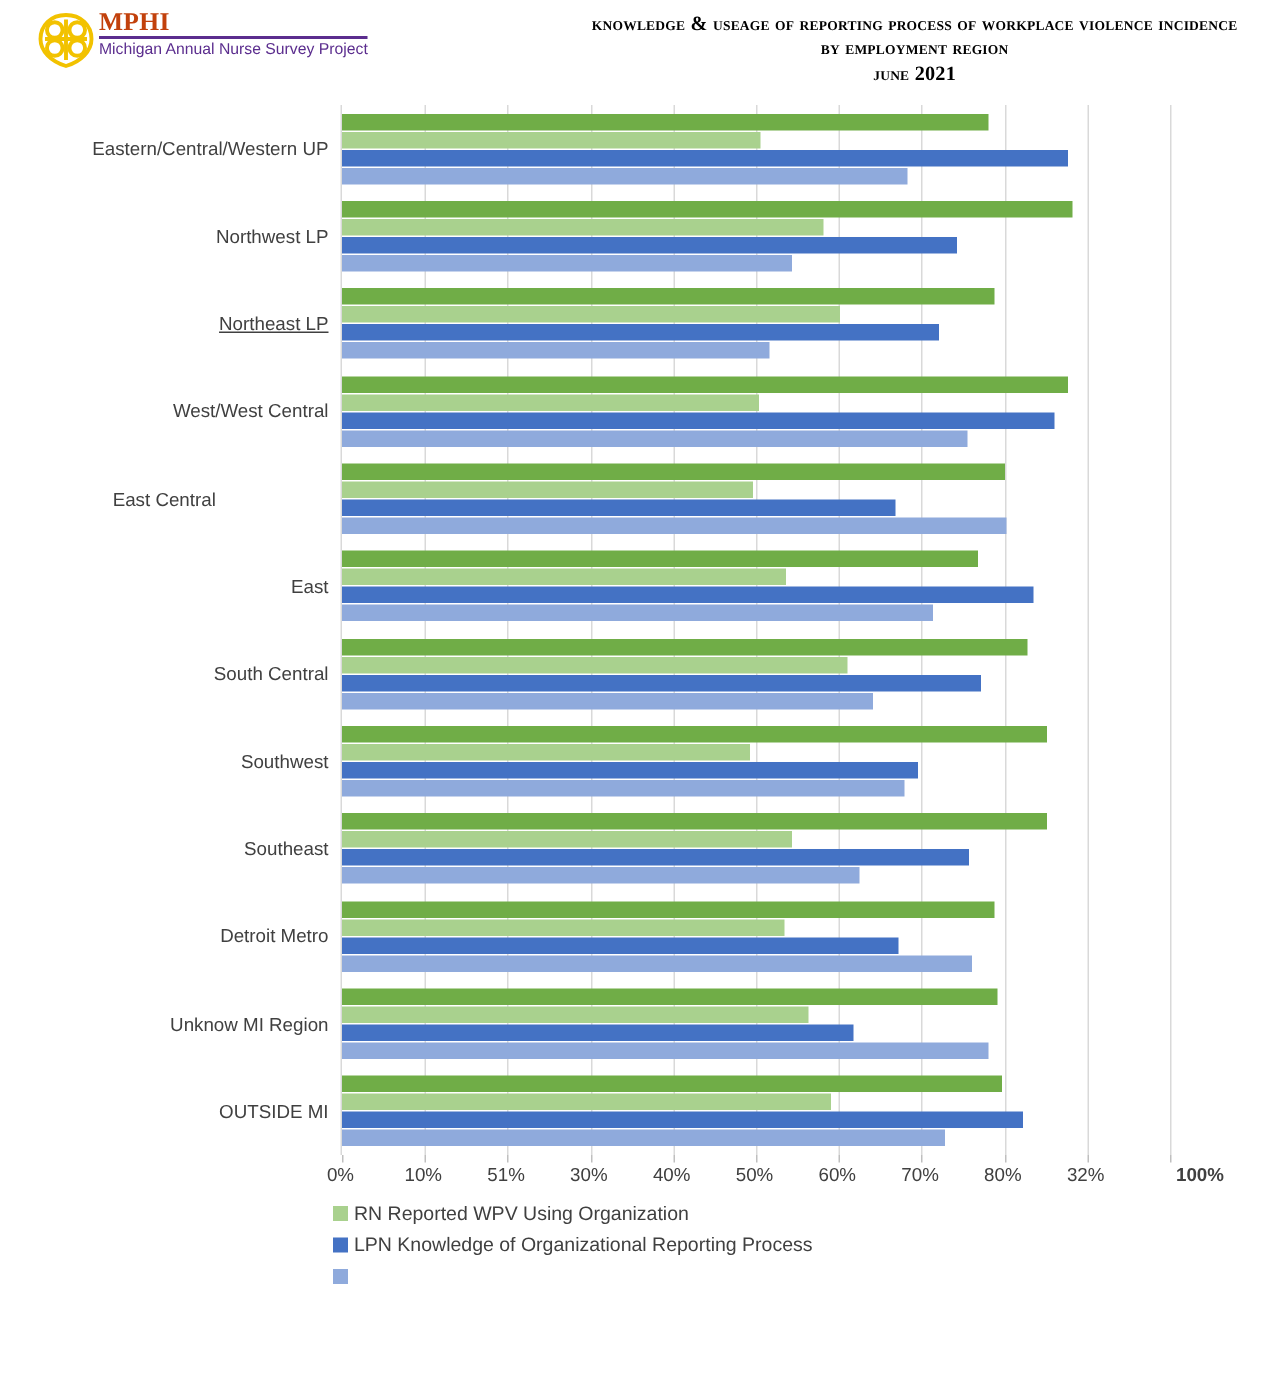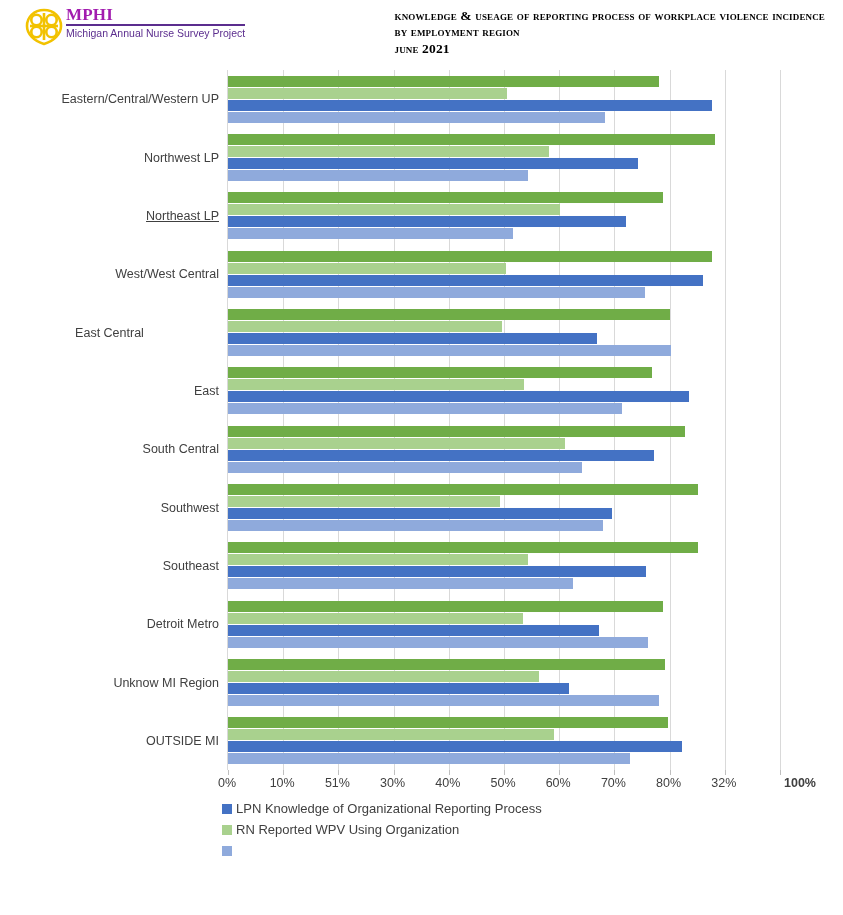--- a/index.html
+++ b/index.html
@@ -41,38 +41,38 @@
     margin-top: 1px;
   }
   .logo-text {
     margin-left: 2px;
     line-height: 1;
   }
   .logo-mphi {
     font-family: "Liberation Serif", serif;
     font-size: 17px;
     font-weight: 700;
-    color: #a21caf;
+    color: #c2410c;
     letter-spacing: .2px;
     display: block;
     padding-bottom: 1px;
     border-bottom: 2px solid #5B2D8E;
   }
   .logo-sub {
     display: block;
     margin-top: 2px;
     font-size: 10.5px;
     color: #5B2D8E;
     white-space: nowrap;
   }
   .title-block {
     position: absolute;
     right: 18px;
     top: 8px;
-    text-align: left;
+    text-align: center;
     margin-left: 40px;
   }
   .title-line {
     font-family: "Liberation Serif", serif;
     font-weight: 700;
     font-size: 13.5px;
     color: #000000;
     letter-spacing: .15px;
     line-height: 1.22;
     font-variant: small-caps;
@@ -330,25 +330,25 @@
         <div class="x-label" style="left: 558.2px;">60%</div>
         <div class="x-label" style="left: 613.4px;">70%</div>
         <div class="x-label" style="left: 668.6px;">80%</div>
         <div class="x-label" style="left: 723.8px;">32%</div>
         <div class="x-label" style="left: 800px; font-weight: bold;">100%</div>
       </div>
   </div>
 
   <div class="legend" id="legend">
       <div class="legend-row">
+        <span class="legend-swatch" style="background: rgb(169, 209, 142);"></span>
+        <span class="legend-text">RN Reported WPV Using Organization</span>
+      </div>
+      <div class="legend-row">
         <span class="legend-swatch" style="background: rgb(68, 114, 196);"></span>
         <span class="legend-text">LPN Knowledge of Organizational Reporting Process</span>
       </div>
       <div class="legend-row">
-        <span class="legend-swatch" style="background: rgb(169, 209, 142);"></span>
-        <span class="legend-text">RN Reported WPV Using Organization</span>
-      </div>
-      <div class="legend-row">
         <span class="legend-swatch" style="background: rgb(143, 170, 220);"></span>
       </div>
     </div>
 
 </div>
 
 </body></html>

